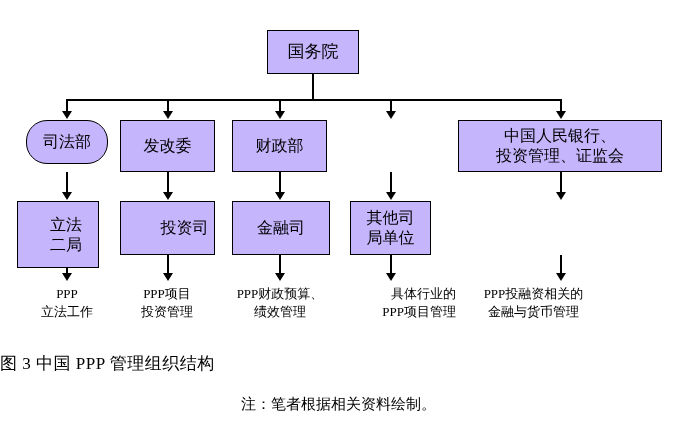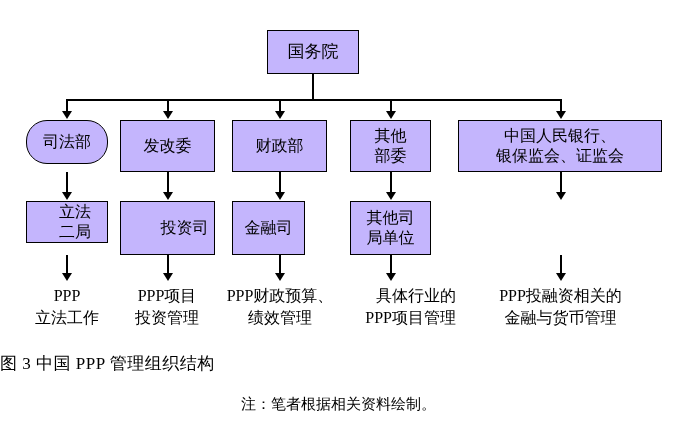--- a/index.html
+++ b/index.html
@@ -39,21 +39,21 @@
   }
   .lvl1 {
     font-size: 16px;
   }
   .lvl2 {
     font-size: 16px;
   }
   .leaf {
     position: absolute;
     text-align: center;
-    font-size: 16px;
+    font-size: 13px;
     line-height: 1.35;
     white-space: pre-line;
     z-index: 3;
   }
   .line {
     position: absolute;
     background: #000;
     z-index: 1;
   }
   .hline { height: 1.6px; }
@@ -92,21 +92,21 @@
 
   <div class="line vline" style="left:312px; top:74px; height:26px;"></div>
 
   <div class="line hline" style="left:66px; top:99px; width:495px;"></div>
 
   <div class="line vline" style="left:66px; top:99px; height:14px;"></div>
   <div class="arrow" style="left:62px; top:111px;"></div>
   <div class="box lvl1" style="left:26px; top:120px; width:82px; height:44px;border-radius:21px;">司法部</div>
   <div class="line vline" style="left:66px; top:172px; height:22px;"></div>
   <div class="arrow" style="left:62px; top:192px;"></div>
-  <div class="box lvl2" style="left:26px; top:201px; width:82px; height:42px;padding-left:16px;">立法
+  <div class="box lvl2" style="left:17px; top:201px; width:82px; height:67px;padding-left:16px;">立法
 二局</div>
   <div class="line vline" style="left:66px; top:255px; height:20px;"></div>
   <div class="arrow" style="left:62px; top:273px;"></div>
   <div class="leaf" style="left:16px; top:285px; width:102px;">PPP
 立法工作</div>
 
   <div class="line vline" style="left:167px; top:99px; height:14px;"></div>
   <div class="arrow" style="left:163px; top:111px;"></div>
   <div class="box lvl1" style="left:120px; top:120px; width:95px; height:52px;">发改委</div>
   <div class="line vline" style="left:167px; top:172px; height:22px;"></div>
@@ -115,46 +115,44 @@
   <div class="line vline" style="left:167px; top:255px; height:20px;"></div>
   <div class="arrow" style="left:163px; top:273px;"></div>
   <div class="leaf" style="left:107px; top:285px; width:120px;">PPP项目
 投资管理</div>
 
   <div class="line vline" style="left:279px; top:99px; height:14px;"></div>
   <div class="arrow" style="left:275px; top:111px;"></div>
   <div class="box lvl1" style="left:232px; top:120px; width:95px; height:52px;">财政部</div>
   <div class="line vline" style="left:279px; top:172px; height:22px;"></div>
   <div class="arrow" style="left:275px; top:192px;"></div>
-  <div class="box lvl2" style="left:232px; top:201px; width:73px; height:54px;">金融司</div>
+  <div class="box lvl2" style="left:232px; top:201px; width:98px; height:54px;">金融司</div>
   <div class="line vline" style="left:279px; top:255px; height:20px;"></div>
   <div class="arrow" style="left:275px; top:273px;"></div>
   <div class="leaf" style="left:215px; top:285px; width:130px;">PPP财政预算、
 绩效管理</div>
 
   <div class="line vline" style="left:390px; top:99px; height:14px;"></div>
   <div class="arrow" style="left:386px; top:111px;"></div>
-  <div class="box lvl1" style="left:350px; top:120px; width:81px; height:52px;">其他
-部委</div>
   <div class="line vline" style="left:390px; top:172px; height:22px;"></div>
   <div class="arrow" style="left:386px; top:192px;"></div>
   <div class="box lvl2" style="left:350px; top:201px; width:81px; height:54px;">其他司
 局单位</div>
   <div class="line vline" style="left:390px; top:255px; height:20px;"></div>
   <div class="arrow" style="left:386px; top:273px;"></div>
   <div class="leaf" style="left:325px; top:285px; width:131px;text-align:right;">具体行业的
 PPP项目管理</div>
 
   <div class="line vline" style="left:560px; top:99px; height:14px;"></div>
   <div class="arrow" style="left:556px; top:111px;"></div>
   <div class="box lvl1" style="left:458px; top:120px; width:204px; height:52px;">中国人民银行、
-银保监会、证监会</div>
+投资管理、证监会</div>
   <div class="line vline" style="left:560px; top:172px; height:22px;"></div>
   <div class="arrow" style="left:556px; top:192px;"></div>
   <div class="line vline" style="left:560px; top:255px; height:20px;"></div>
   <div class="arrow" style="left:556px; top:273px;"></div>
-  <div class="leaf" style="left:465px; top:285px; width:191px;">PPP投融资相关的
+  <div class="leaf" style="left:438px; top:285px; width:191px;">PPP投融资相关的
 金融与货币管理</div>
 
   <div class="caption" style="top:352px;">图 3    中国 PPP 管理组织结构</div>
   <div class="note" style="top:395px;">注：笔者根据相关资料绘制。</div>
 
 </div>
 
 </body></html>

